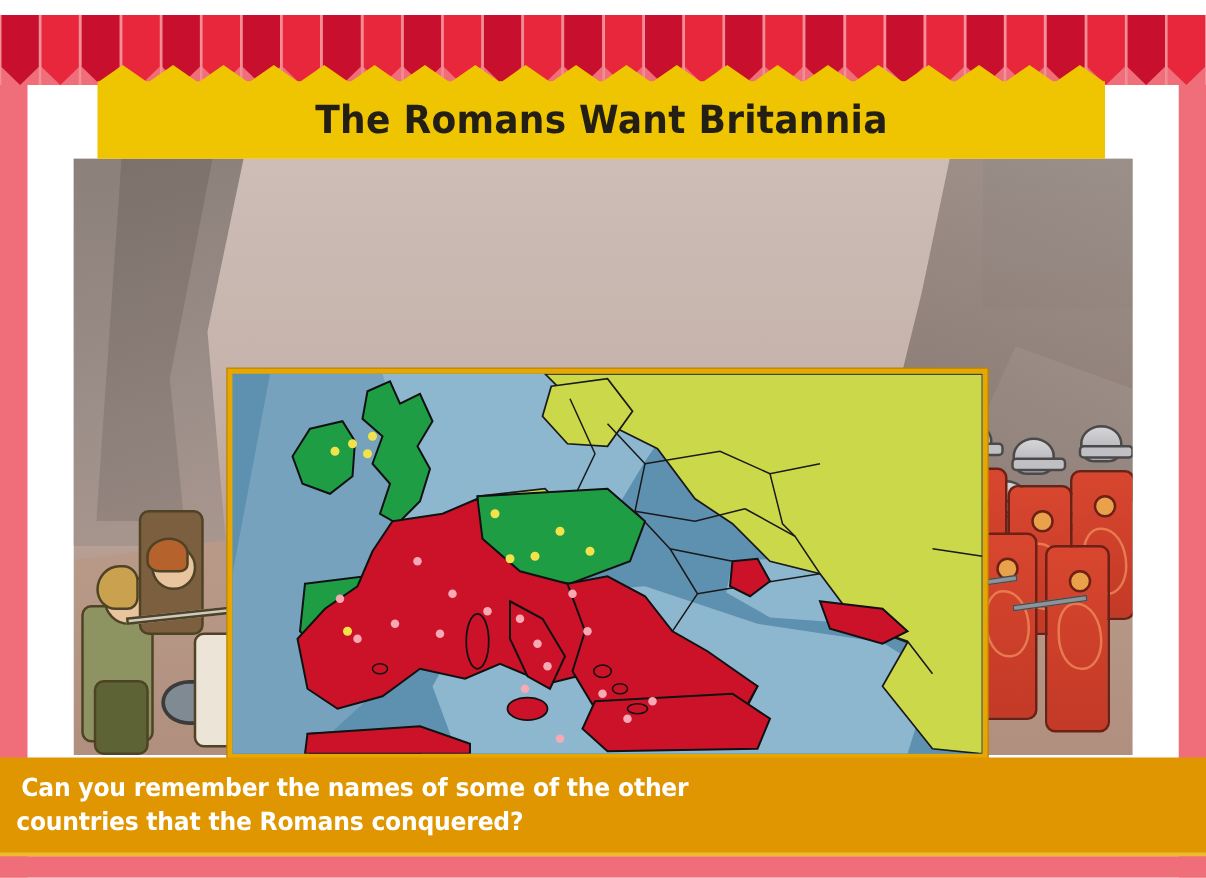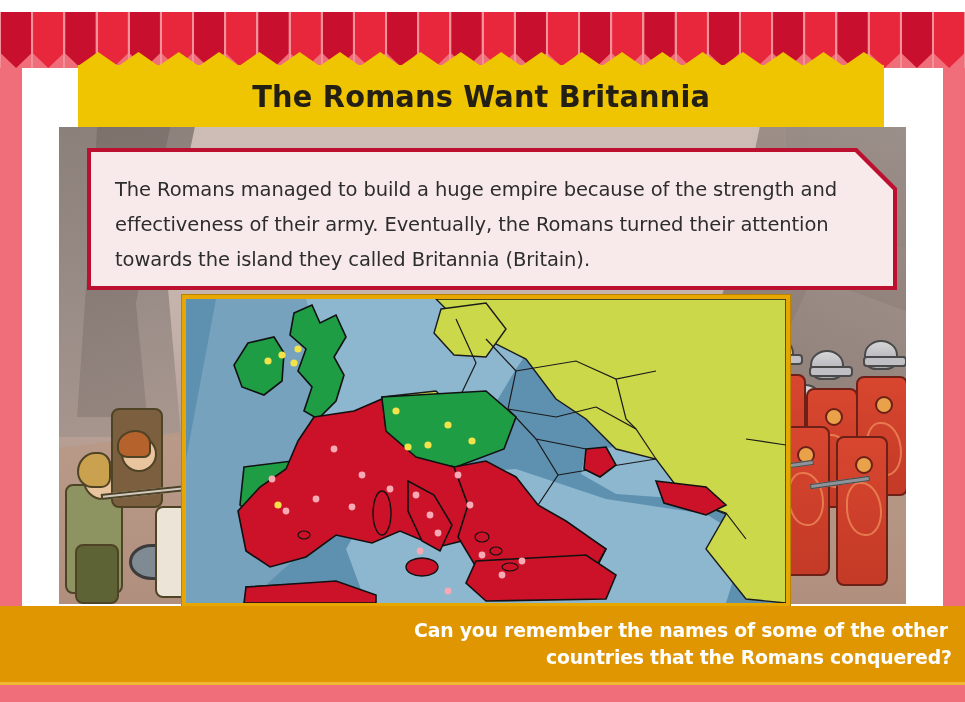--- a/index.html
+++ b/index.html
@@ -262,21 +262,21 @@
   .question-banner {
     position: absolute;
     left: 0;
     top: 594px;
     width: 965px;
     height: 79px;
     background: #e09600;
     z-index: 12;
     display: flex;
     flex-direction: column;
-    align-items: flex-end;
+    align-items: flex-start;
     justify-content: center;
     border-bottom: 3px solid #f0b732;
   }
   .question-line {
     font-family: "DejaVu Sans", sans-serif;
     font-weight: bold;
     font-size: 20px;
     color: #ffffff;
     letter-spacing: -0.2px;
     line-height: 27px;
@@ -435,26 +435,20 @@
           <b></b>
         </div>
       <div class="scutum" style="right:18px;  top:132px; height:150px;">
           <b></b>
         </div>
       <div class="pilum" style="right:92px;  top:160px;"></div>
       <div class="pilum" style="right:36px;  top:176px;"></div>
     </div>
   </div>
 
-  <div class="textbox-wrap">
-    <div class="textbox-border"></div>
-    <div class="textbox-inner">
-      <p class="body-text">The Romans managed to build a huge empire because of the strength and effectiveness of their army. Eventually, the Romans turned their attention towards the island they called Britannia (Britain).</p>
-    </div>
-  </div>
 
   <div class="map-frame">
     <div class="map-clip">
       <svg class="map-svg" viewBox="0 0 600 304" preserveAspectRatio="none">
 
         <rect x="0" y="0" width="600" height="304" fill="#5e90b0"></rect>
 
         <path d="M30,0 L120,0 L150,40 L140,120 L160,190 L120,250 L60,304 L0,304 L0,160 Z" fill="#76a2bd"></path>
         <path d="M120,0 L330,0 L360,26 L330,70 L300,120 L250,160 L200,200 L150,230 L110,220 L125,150 L140,70 Z" fill="#8db6cf"></path>
         <path d="M200,180 L330,170 L420,200 L520,215 L560,240 L540,304 L180,304 L160,250 Z" fill="#8db6cf"></path>

